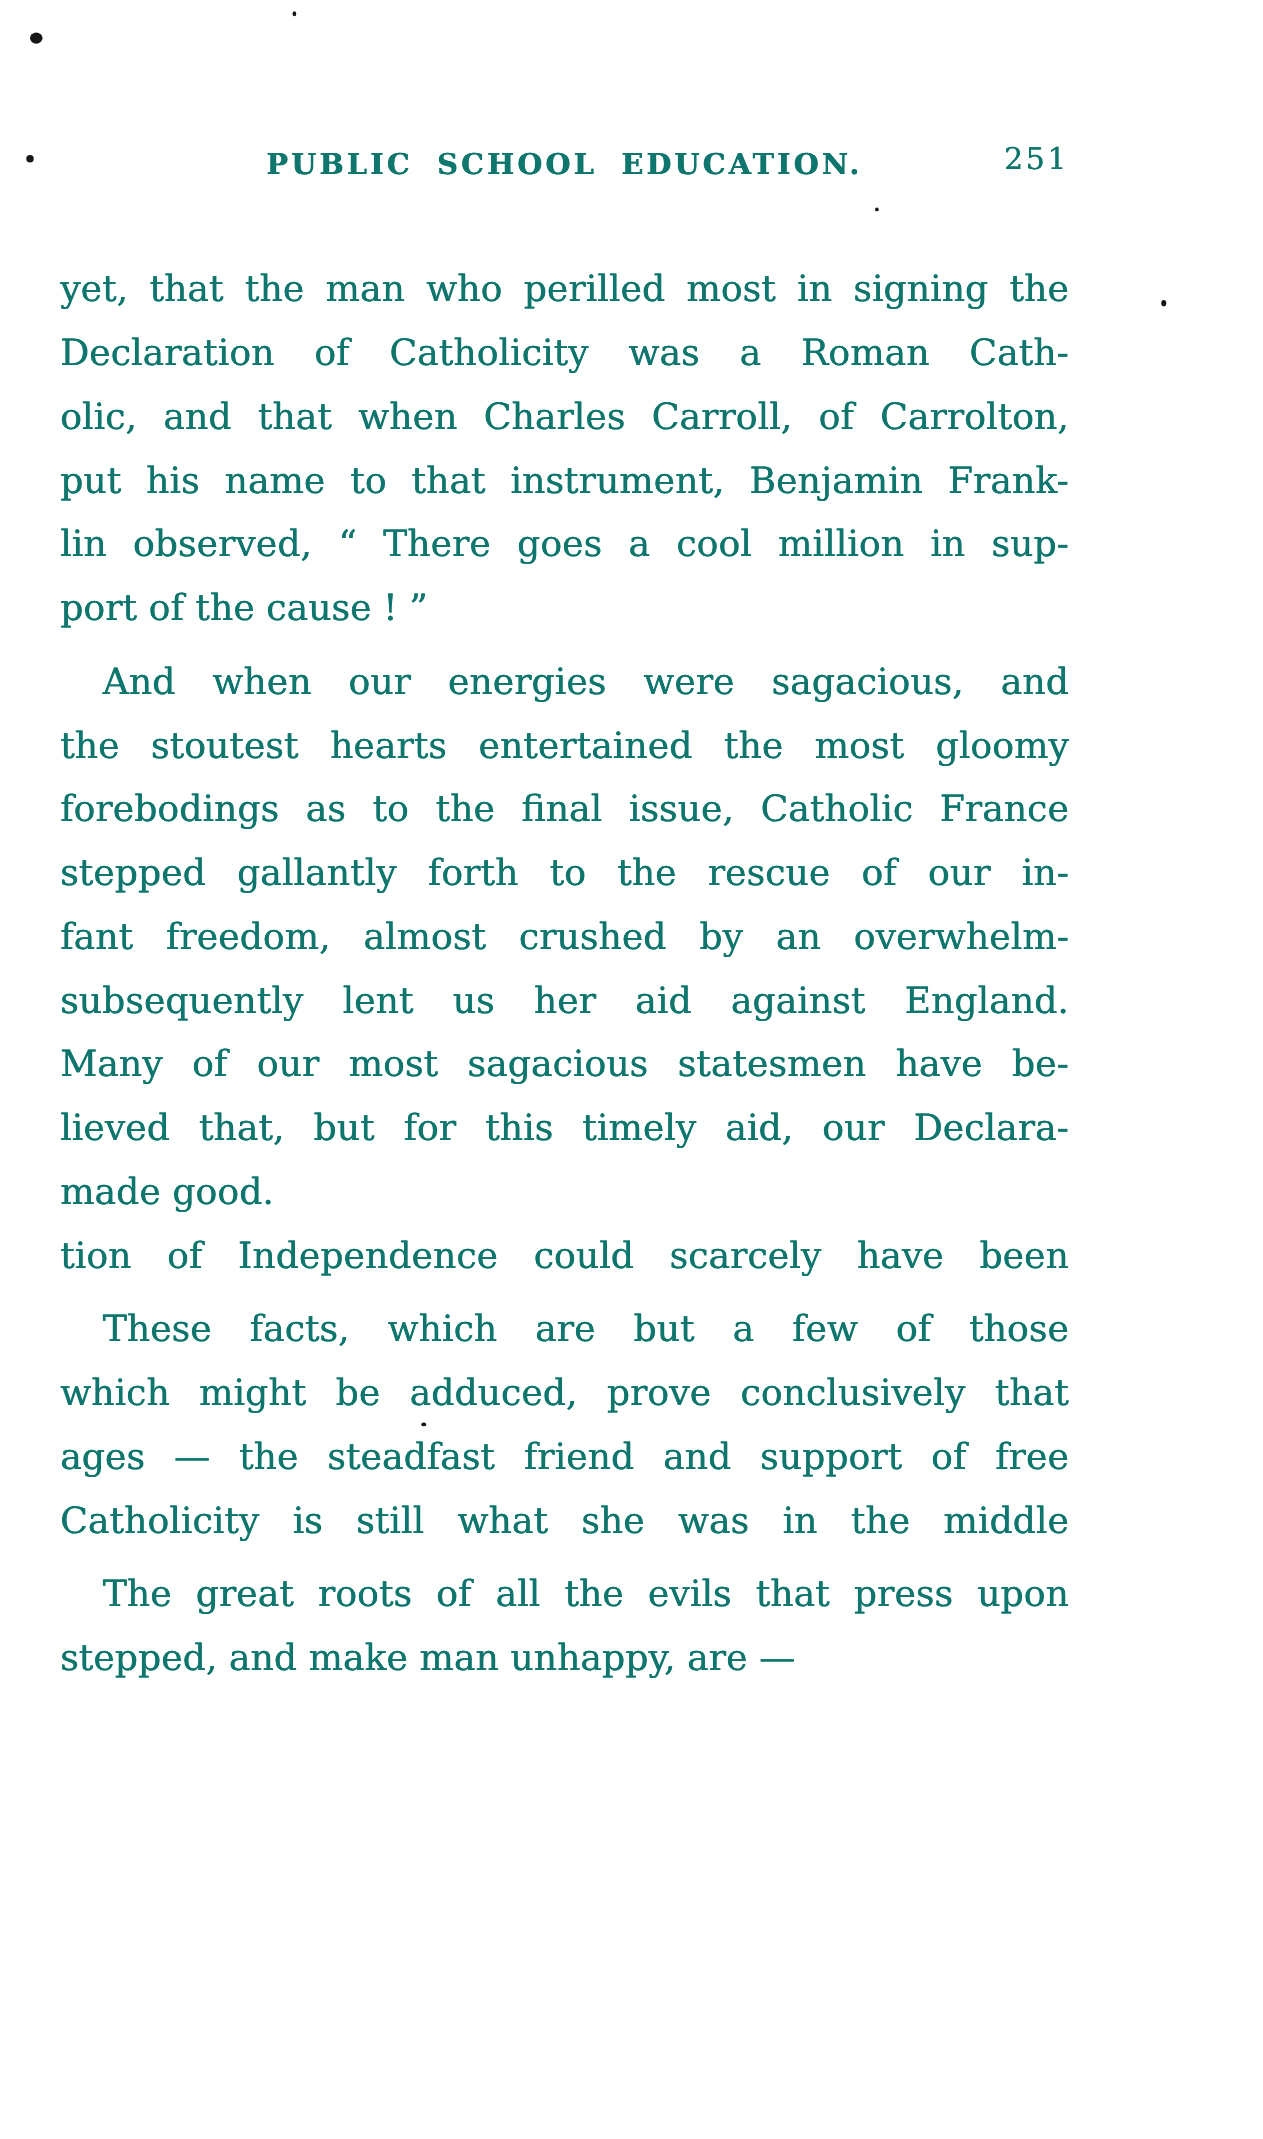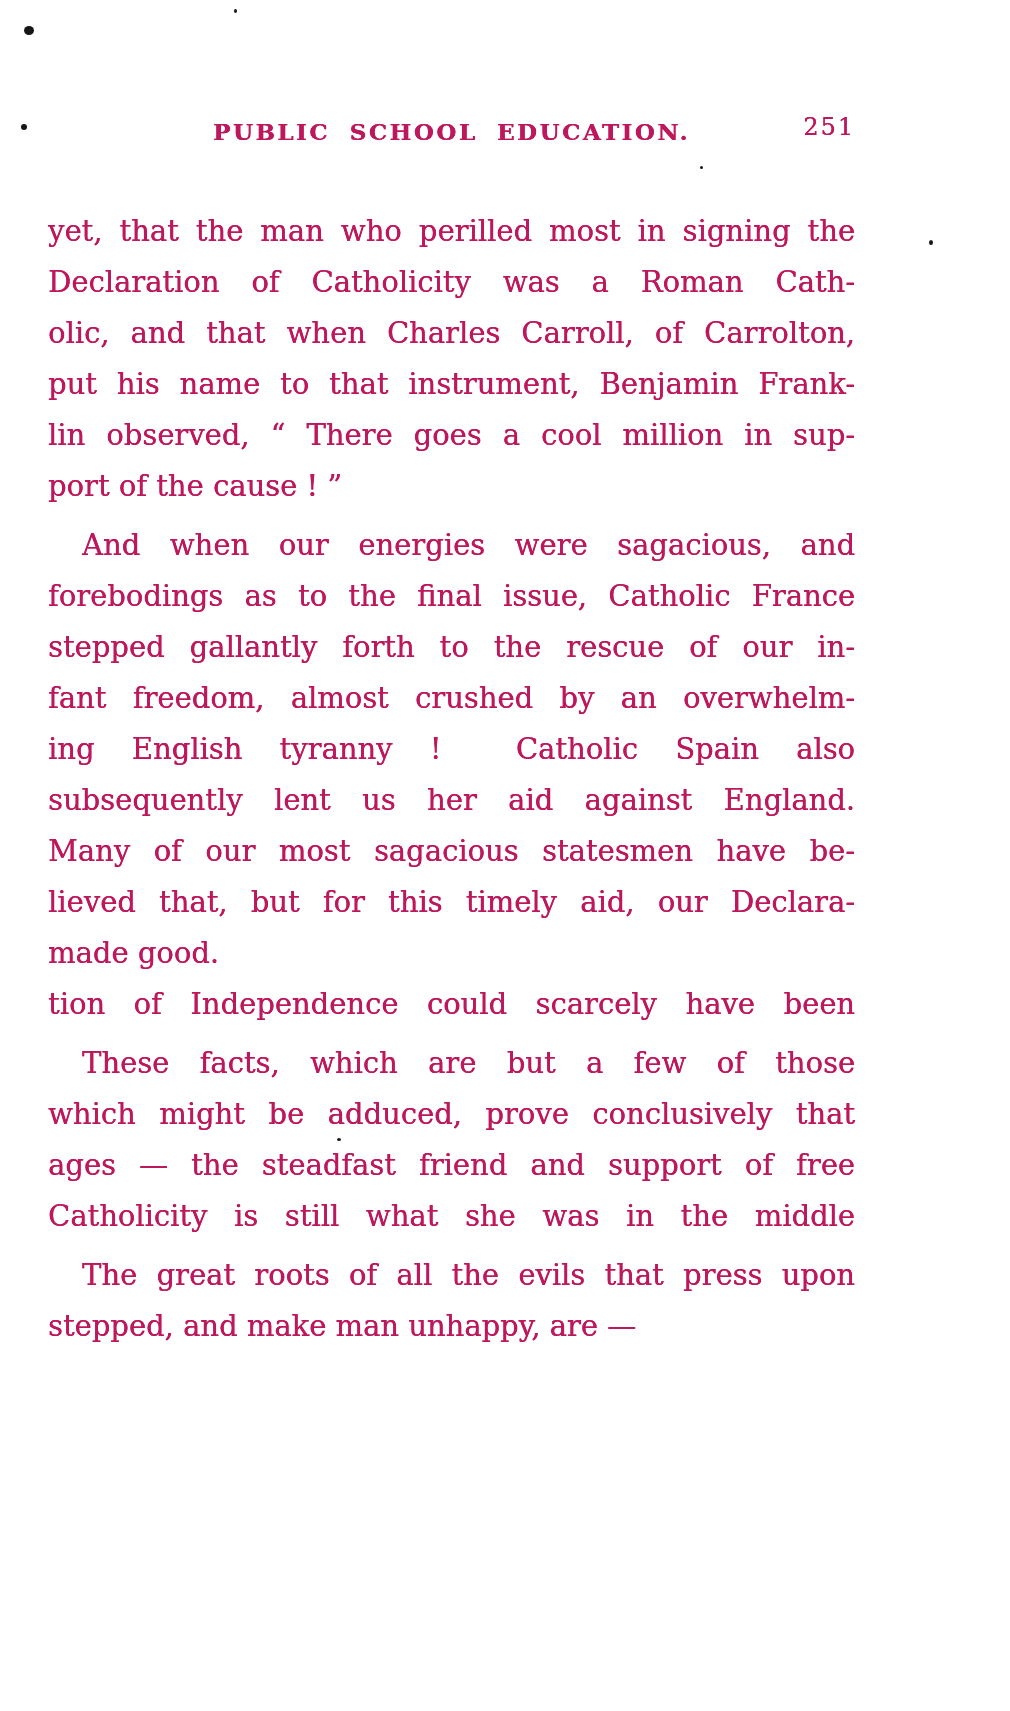--- a/index.html
+++ b/index.html
@@ -7,21 +7,21 @@
     padding: 0;
     background: #ffffff;
   }
   .page {
     position: relative;
     width: 986px;
     height: 1711px;
     background: #ffffff;
     overflow: hidden;
     font-family: "DejaVu Serif", "Liberation Serif", serif;
-    color: #be185d;
+    color: #0f766e;
   }
   .header {
     position: absolute;
     left: 48px;
     top: 118px;
     width: 807px;
     text-align: center;
     white-space: nowrap;
   }
   .title {
@@ -84,24 +84,24 @@
       <div class="para">
         <div class="line">yet, that the man who perilled most in signing the</div>
         <div class="line">Declaration of Catholicity was a Roman Cath-</div>
         <div class="line">olic, and that when Charles Carroll, of Carrolton,</div>
         <div class="line">put his name to that instrument, Benjamin Frank-</div>
         <div class="line">lin observed, “ There goes a cool million in sup-</div>
         <div class="line para-end">port of the cause ! ”</div>
       </div>
       <div class="para indent">
         <div class="line">And when our energies were sagacious, and</div>
+        <div class="line">the stoutest hearts entertained the most gloomy</div>
         <div class="line">forebodings as to the final issue, Catholic France</div>
         <div class="line">stepped gallantly forth to the rescue of our in-</div>
         <div class="line">fant freedom, almost crushed by an overwhelm-</div>
-        <div class="line">ing English tyranny !&nbsp; Catholic Spain also</div>
         <div class="line">subsequently lent us her aid against England.</div>
         <div class="line">Many of our most sagacious statesmen have be-</div>
         <div class="line">lieved that, but for this timely aid, our Declara-</div>
         <div class="line para-end">made good.</div>
         <div class="line">tion of Independence could scarcely have been</div>
       </div>
       <div class="para indent">
         <div class="line">These facts, which are but a few of those</div>
         <div class="line">which might be adduced, prove conclusively that</div>
         <div class="line">ages — the steadfast friend and support of free</div>

